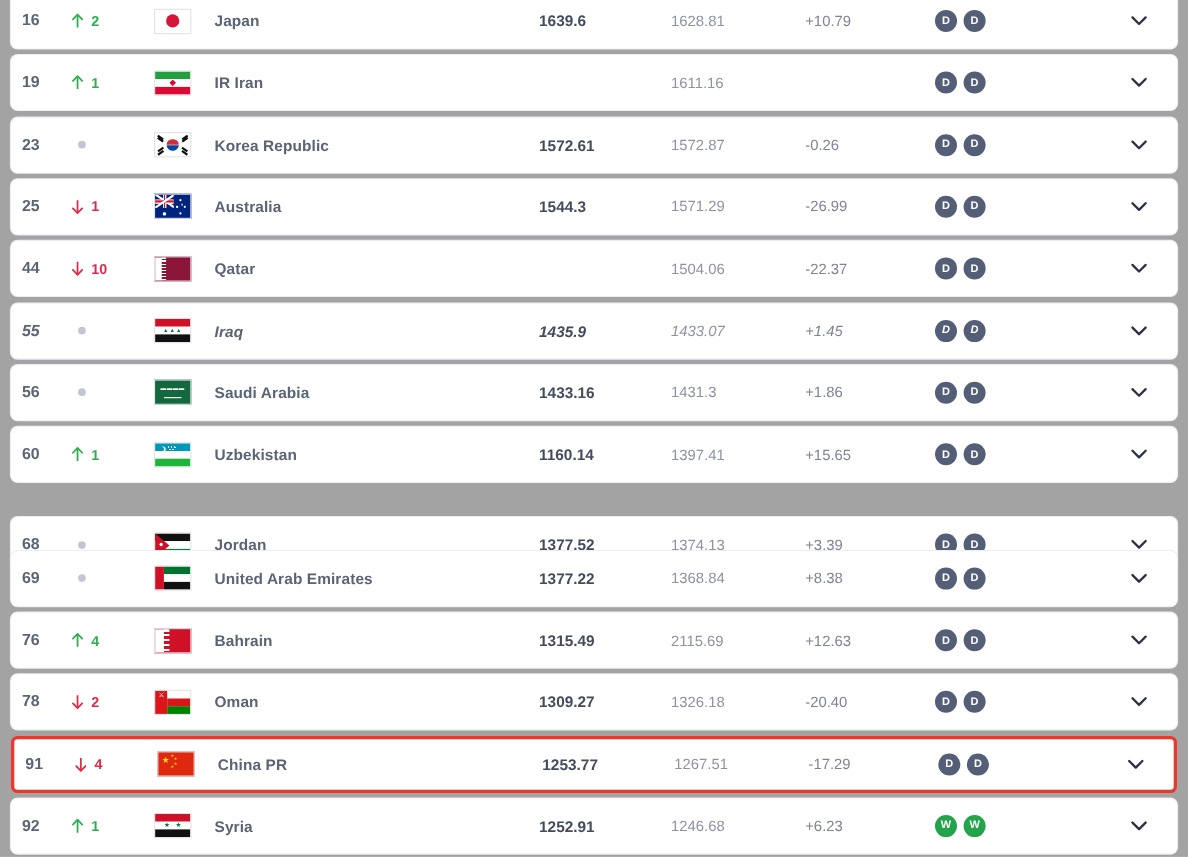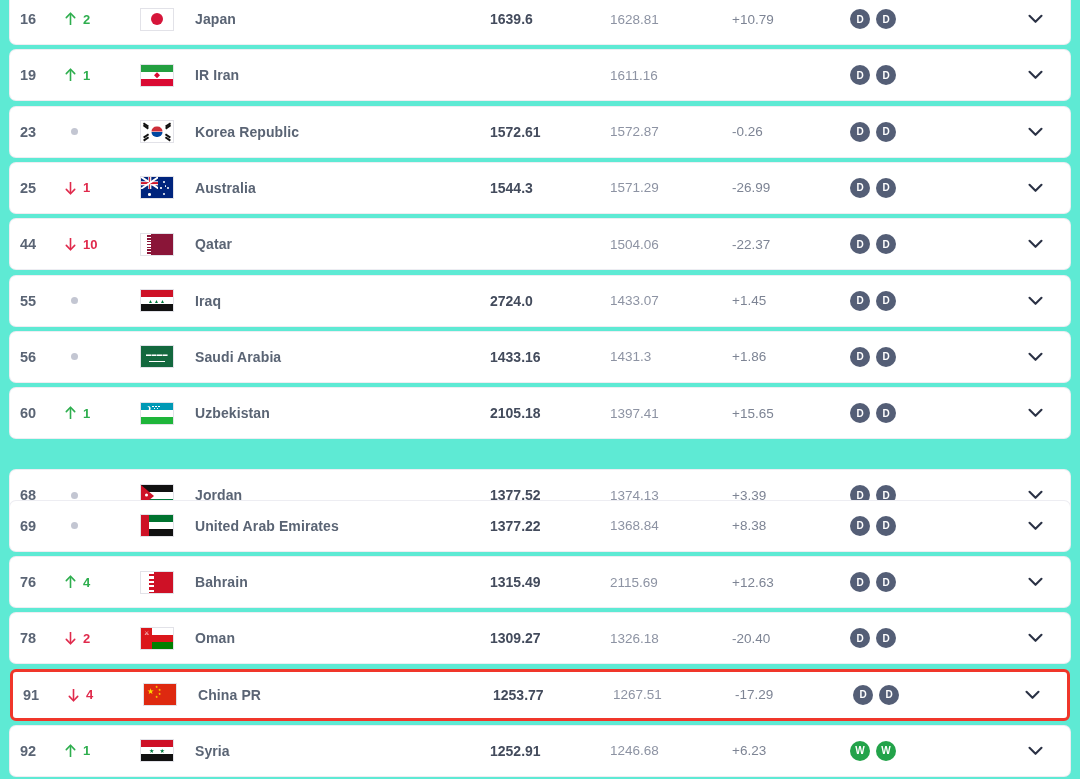--- a/index.html
+++ b/index.html
@@ -9,21 +9,21 @@
     width: 1080px;
     height: 779px;
     overflow: hidden;
     font-family: "Liberation Sans", sans-serif;
   }
 
   #ranking-table {
     position: relative;
     width: 1080px;
     height: 779px;
-    background: #5eead4;
+    background: #a3a3a3;
   }
 
   .rank-row {
     position: absolute;
     left: 10px;
     width: 1060px;
     height: 50px;
     background: #ffffff;
     border-radius: 6px;
     box-sizing: border-box;
@@ -483,35 +483,35 @@
       <div class="cell c-badges">
         <span class="badge D">D</span>
         <span class="badge D">D</span>
       </div>
       <div class="cell c-chevron">
         <svg width="15" height="10" viewBox="0 0 15 10">
           <path d="M1.5 1.8 L7.5 7.8 L13.5 1.8" stroke="#2b3245" stroke-width="2.1" fill="none" stroke-linecap="round" stroke-linejoin="round"></path>
         </svg>
       </div>
     </div>
-    <div class="rank-row" style="top: 275.5px;">
+    <div class="rank-row" style="top: 275.5px; font-style: italic;">
       <div class="cell c-rank">55</div>
       <div class="cell c-move">
         <div class="nochange-dot"></div>
       </div>
       <div class="cell c-flag">
         <div class="flag f-iraq">
           <div class="fl-stripe s1"></div>
           <div class="fl-stripe s2"></div>
           <div class="fl-stripe s3"></div>
           <div class="txt">▲▲▲</div>
         </div>
       </div>
       <div class="cell c-name">Iraq</div>
-      <div class="cell c-points">2724.0</div>
+      <div class="cell c-points">1435.9</div>
       <div class="cell c-prev">1433.07</div>
       <div class="cell c-delta">+1.45</div>
       <div class="cell c-badges">
         <span class="badge D">D</span>
         <span class="badge D">D</span>
       </div>
       <div class="cell c-chevron">
         <svg width="15" height="10" viewBox="0 0 15 10">
           <path d="M1.5 1.8 L7.5 7.8 L13.5 1.8" stroke="#2b3245" stroke-width="2.1" fill="none" stroke-linecap="round" stroke-linejoin="round"></path>
         </svg>
@@ -556,21 +556,21 @@
       <div class="cell c-flag">
         <div class="flag f-uzb">
           <div class="fl-stripe s2"></div>
           <div class="fl-stripe s3"></div>
           <div class="fl-stripe s4"></div>
           <div class="moon"></div>
           <div class="stars"></div>
         </div>
       </div>
       <div class="cell c-name">Uzbekistan</div>
-      <div class="cell c-points">2105.18</div>
+      <div class="cell c-points">1160.14</div>
       <div class="cell c-prev">1397.41</div>
       <div class="cell c-delta">+15.65</div>
       <div class="cell c-badges">
         <span class="badge D">D</span>
         <span class="badge D">D</span>
       </div>
       <div class="cell c-chevron">
         <svg width="15" height="10" viewBox="0 0 15 10">
           <path d="M1.5 1.8 L7.5 7.8 L13.5 1.8" stroke="#2b3245" stroke-width="2.1" fill="none" stroke-linecap="round" stroke-linejoin="round"></path>
         </svg>

